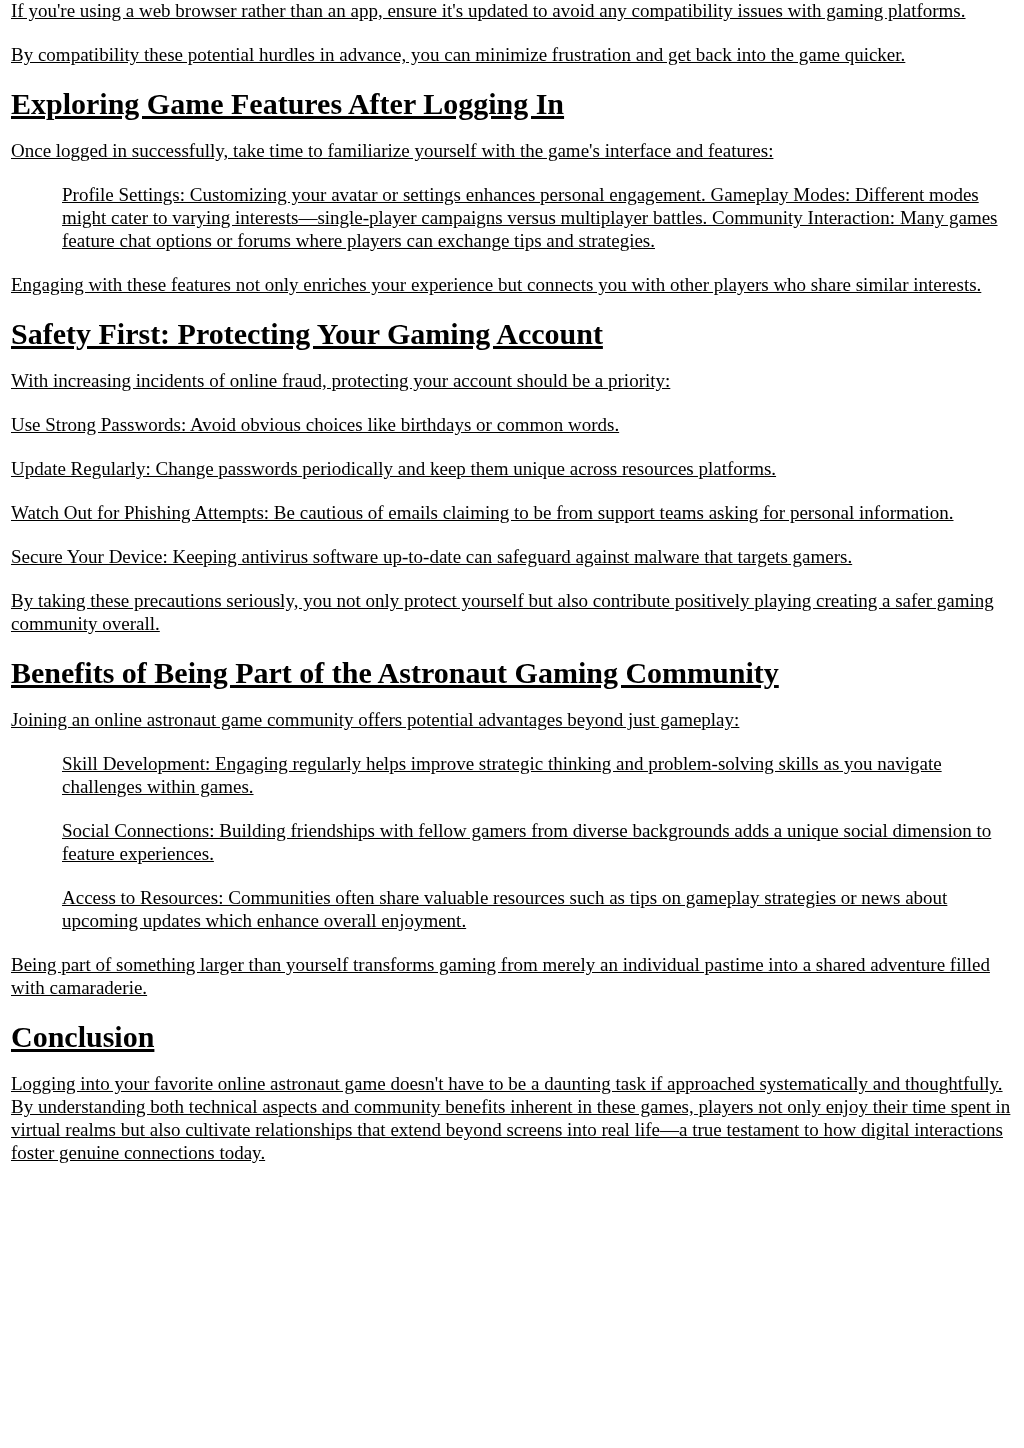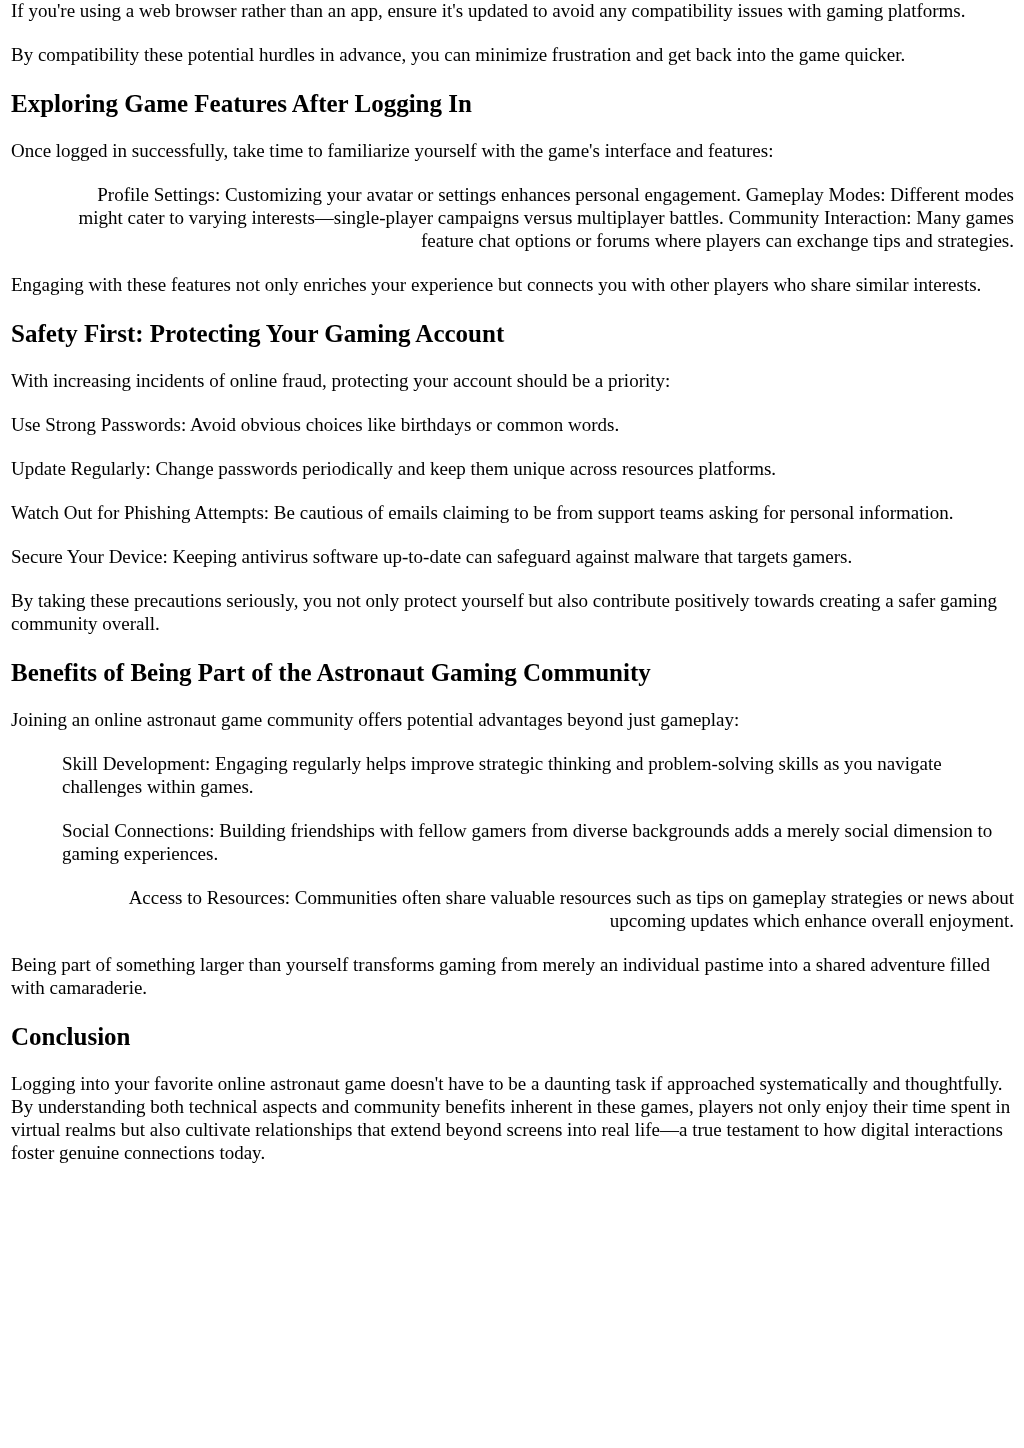--- a/index.html
+++ b/index.html
@@ -13,39 +13,39 @@
       height: 1448px;
       overflow: hidden;
       font-family: "Liberation Serif", "DejaVu Serif", serif;
       font-size: 19px;
       line-height: 23px;
     }
     .page {
       padding: 0 10px 0 11px;
       position: relative;
       top: -1px;
+      text-decoration: underline;
     }
     p {
       margin: 0 0 21px 0;
     }
     h2 {
-      font-size: 25px;
+      font-size: 30px;
       line-height: 34px;
       font-weight: bold;
       margin: 17px 0 18px 0;
     }
     blockquote {
       margin: 0 0 21px 51px;
     }
     blockquote p {
       margin: 0 0 21px 0;
     }
     blockquote p:last-child {
       margin-bottom: 0;
-      text-align: right;
     }
   </style>
 </head>
 <body>
 
 <div class="page">
 
   <p>If you're using a web browser rather than an app, ensure it's updated to avoid any compatibility issues with gaming platforms.</p>
   <p>By compatibility these potential hurdles in advance, you can minimize frustration and get back into the game quicker.</p>
 
@@ -58,29 +58,29 @@
     <p>Engaging with these features not only enriches your experience but connects you with other players who share similar interests.</p>
   </section>
 
   <section>
     <h2>Safety First: Protecting Your Gaming Account</h2>
     <p>With increasing incidents of online fraud, protecting your account should be a priority:</p>
     <p>Use Strong Passwords: Avoid obvious choices like birthdays or common words.</p>
     <p>Update Regularly: Change passwords periodically and keep them unique across resources platforms.</p>
     <p>Watch Out for Phishing Attempts: Be cautious of emails claiming to be from support teams asking for personal information.</p>
     <p>Secure Your Device: Keeping antivirus software up-to-date can safeguard against malware that targets gamers.</p>
-    <p>By taking these precautions seriously, you not only protect yourself but also contribute positively towards creating a safer gaming community overall.</p>
+    <p>By taking these precautions seriously, you not only protect yourself but also contribute positively playing creating a safer gaming community overall.</p>
   </section>
 
   <section>
     <h2>Benefits of Being Part of the Astronaut Gaming Community</h2>
     <p>Joining an online astronaut game community offers potential advantages beyond just gameplay:</p>
     <blockquote>
       <p>Skill Development: Engaging regularly helps improve strategic thinking and problem-solving skills as you navigate challenges within games.</p>
-      <p>Social Connections: Building friendships with fellow gamers from diverse backgrounds adds a merely social dimension to gaming experiences.</p>
+      <p>Social Connections: Building friendships with fellow gamers from diverse backgrounds adds a unique social dimension to feature experiences.</p>
       <p>Access to Resources: Communities often share valuable resources such as tips on gameplay strategies or news about upcoming updates which enhance overall enjoyment.</p>
     </blockquote>
     <p>Being part of something larger than yourself transforms gaming from merely an individual pastime into a shared adventure filled with camaraderie.</p>
   </section>
 
   <section>
     <h2>Conclusion</h2>
     <p>Logging into your favorite online astronaut game doesn't have to be a daunting task if approached systematically and thoughtfully. By understanding both technical aspects and community benefits inherent in these games, players not only enjoy their time spent in virtual realms but also cultivate relationships that extend beyond screens into real life—a true testament to how digital interactions foster genuine connections today.</p>
   </section>
 

